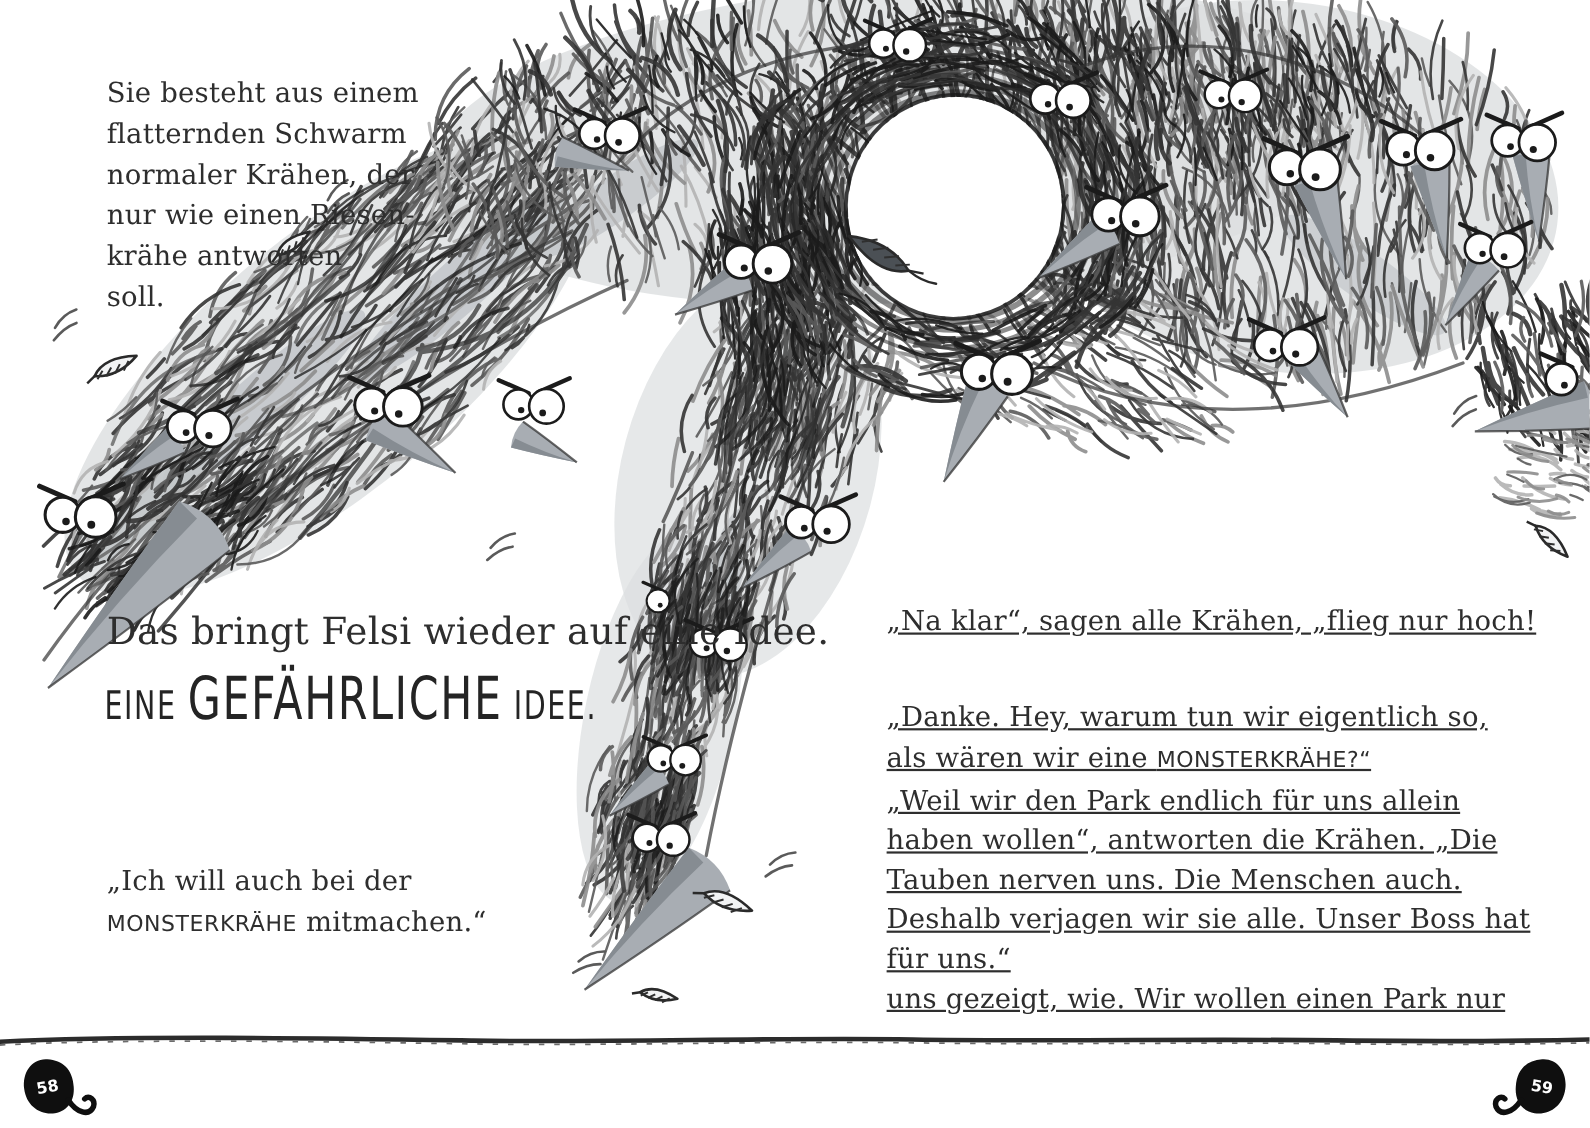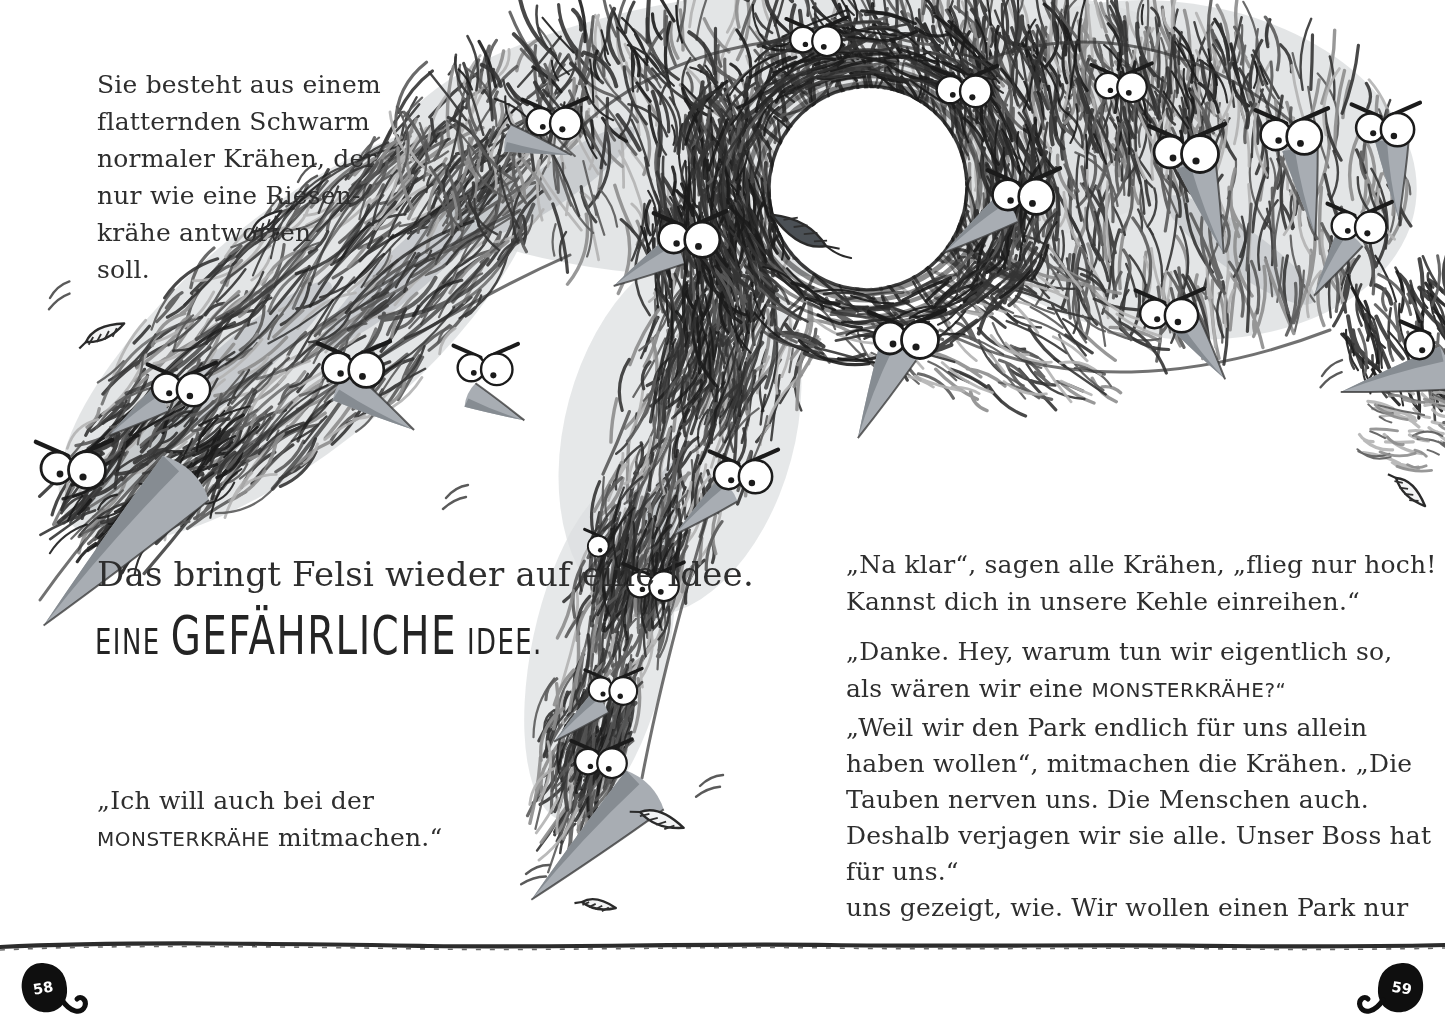--- a/index.html
+++ b/index.html
@@ -10,21 +10,21 @@
   .txt{position:absolute;font-size:25px;line-height:37px;letter-spacing:.2px;}
   .line{white-space:nowrap;height:37px;}
   .caps{font-family:"DejaVu Sans",sans-serif;font-size:20px;letter-spacing:.5px;}
   .intro{left:97px;top:66px;}
   .idea{left:97px;top:556px;font-size:34px;}
   .headline{position:absolute;left:95px;top:604px;display:flex;align-items:baseline;gap:14px;
             font-family:"DejaVu Sans",sans-serif;color:#242424;transform:scaleX(.72);transform-origin:0 50%;white-space:nowrap;}
   .hl-small{font-size:36px;letter-spacing:2px;}
   .hl-big{font-size:54px;letter-spacing:2px;}
   .ask{left:97px;top:782px;}
-  .reply{left:846px;}
+  .reply{left:806px;text-decoration:underline;}
   .r1{top:546px;} .r2{top:633px;} .r3{top:710px;}
   .r3 .line{height:36px;line-height:36px;}
 </style>
 </head>
 <body>
 
 <div class="stage">
 
   <svg id="art-svg" width="1445" height="1025" viewBox="0 0 1445 1025">
     <g id="art">
@@ -478,49 +478,48 @@
       <path d="M1402 963C1416 962 1425 975 1423 990C1421 1005 1409 1014 1395 1012C1383 1010 1377 1000 1378 988C1379 972 1388 964 1402 963Z" fill="#0f0f0f"></path>
       <path d="M1383 1000C1375 1012 1364 1015 1360 1006C1358 1000 1364 995 1368 999" fill="none" stroke="#0f0f0f" stroke-width="5" stroke-linecap="round"></path>
       <text x="1401" y="993" transform="rotate(9 1401 993)" fill="#ffffff" text-anchor="middle" font-family="DejaVu Sans, sans-serif" font-size="14.5" font-weight="bold">59</text>
     </g>
   </svg>
 
   <div class="txt intro">
     <div class="line">Sie besteht aus einem</div>
     <div class="line">flatternden Schwarm</div>
     <div class="line">normaler Krähen, der</div>
-    <div class="line">nur wie eine Riesen-</div>
+    <div class="line">nur wie einen Riesen-</div>
     <div class="line">krähe antworten</div>
     <div class="line">soll.</div>
   </div>
 
   <div class="txt idea">Das bringt Felsi wieder auf eine Idee.</div>
 
   <div class="headline">
     <span class="hl-small">EINE</span>
     <span class="hl-big">GEFÄHRLICHE</span>
     <span class="hl-small">IDEE.</span>
   </div>
 
   <div class="txt ask">
     <div class="line">„Ich will auch bei der</div>
     <div class="line"><span class="caps">MONSTERKRÄHE</span><span> mitmachen.“</span></div>
   </div>
 
   <div class="txt reply r1">
     <div class="line">„Na klar“, sagen alle Krähen, „flieg nur hoch!</div>
-    <div class="line">Kannst dich in unsere Kehle einreihen.“</div>
   </div>
 
   <div class="txt reply r2">
     <div class="line">„Danke. Hey, warum tun wir eigentlich so,</div>
     <div class="line"><span>als wären wir eine </span><span class="caps">MONSTERKRÄHE?“</span></div>
   </div>
 
   <div class="txt reply r3">
     <div class="line">„Weil wir den Park endlich für uns allein</div>
-    <div class="line">haben wollen“, mitmachen die Krähen. „Die</div>
+    <div class="line">haben wollen“, antworten die Krähen. „Die</div>
     <div class="line">Tauben nerven uns. Die Menschen auch.</div>
     <div class="line">Deshalb verjagen wir sie alle. Unser Boss hat</div>
     <div class="line">für uns.“</div>
     <div class="line">uns gezeigt, wie. Wir wollen einen Park nur</div>
   </div>
 </div>
 
 </body></html>

